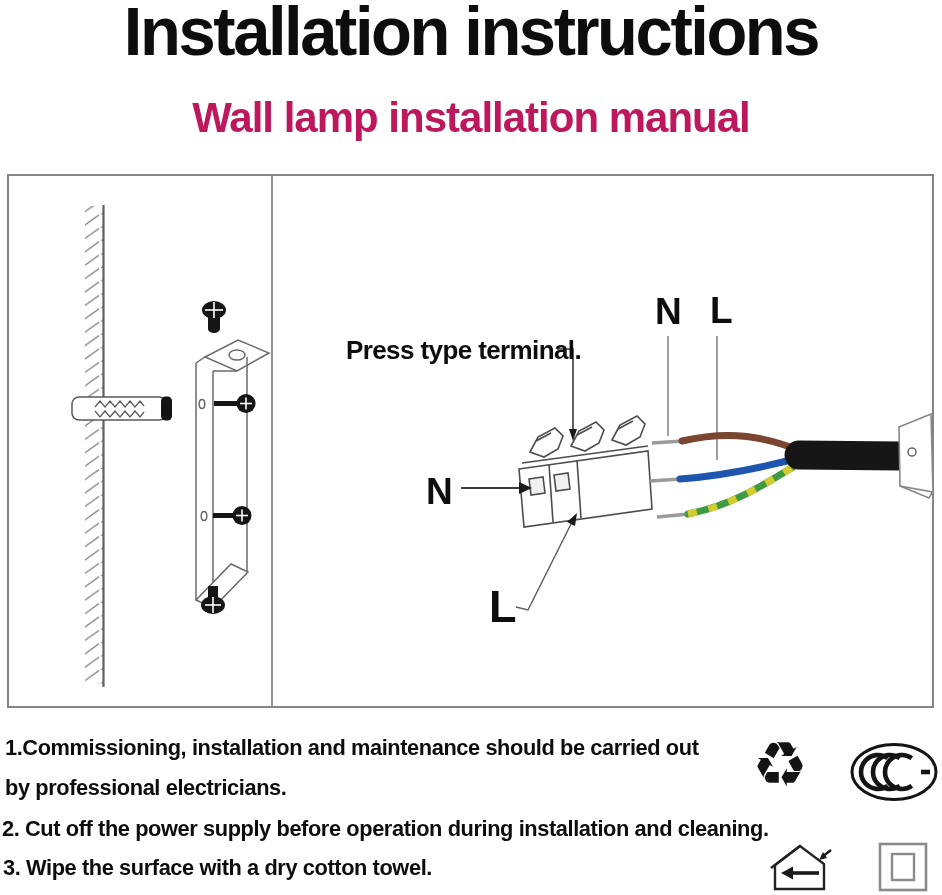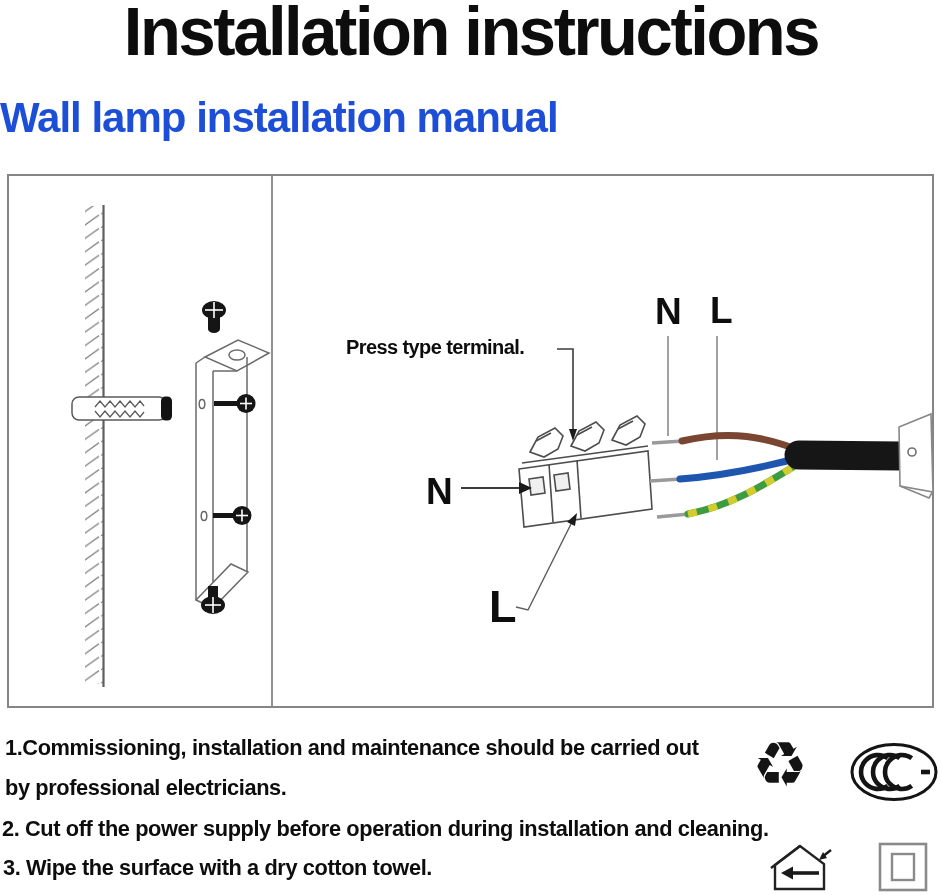--- a/index.html
+++ b/index.html
@@ -6,27 +6,27 @@
   body{
     width:942px;height:895px;position:relative;background:#ffffff;
     font-family:"Liberation Sans", sans-serif;overflow:hidden;color:#111;
   }
   .page-title{
     position:absolute;left:0;top:-4px;width:942px;margin:0;text-align:center;
     font-size:69px;font-weight:bold;letter-spacing:-2.5px;line-height:1.05;color:#0d0d0d;
     transform:scaleX(.97);transform-origin:center;white-space:nowrap;
   }
   .page-subtitle{
-    position:absolute;left:0;top:96px;width:942px;margin:0;text-align:left;
-    font-size:42px;font-weight:bold;letter-spacing:-1px;line-height:1.05;color:#1d4ed8;
+    position:absolute;left:0;top:96px;width:942px;margin:0;text-align:center;
+    font-size:42px;font-weight:bold;letter-spacing:-1px;line-height:1.05;color:#be185d;
     white-space:nowrap;
   }
   svg.art{position:absolute;left:0;top:0;}
   .lbl{position:absolute;font-weight:bold;color:#0d0d0d;line-height:1;white-space:nowrap;}
-  .lbl-press{left:346px;top:337px;font-size:20px;letter-spacing:-.6px;}
+  .lbl-press{left:346px;top:337px;font-size:26px;letter-spacing:-.6px;}
   .lbl-term-n{left:426px;top:473px;font-size:37px;}
   .lbl-term-l{left:489px;top:584px;font-size:45px;}
   .lbl-wire-n{left:655px;top:293px;font-size:37px;}
   .lbl-wire-l{left:710px;top:292px;font-size:37px;}
   .note{
     position:absolute;margin:0;font-size:22px;font-weight:bold;letter-spacing:-.4px;
     line-height:1;color:#0d0d0d;white-space:nowrap;transform:scaleX(.99);transform-origin:left;
   }
   .note-1{left:5px;top:737px;}
   .note-2{left:5px;top:777px;}

